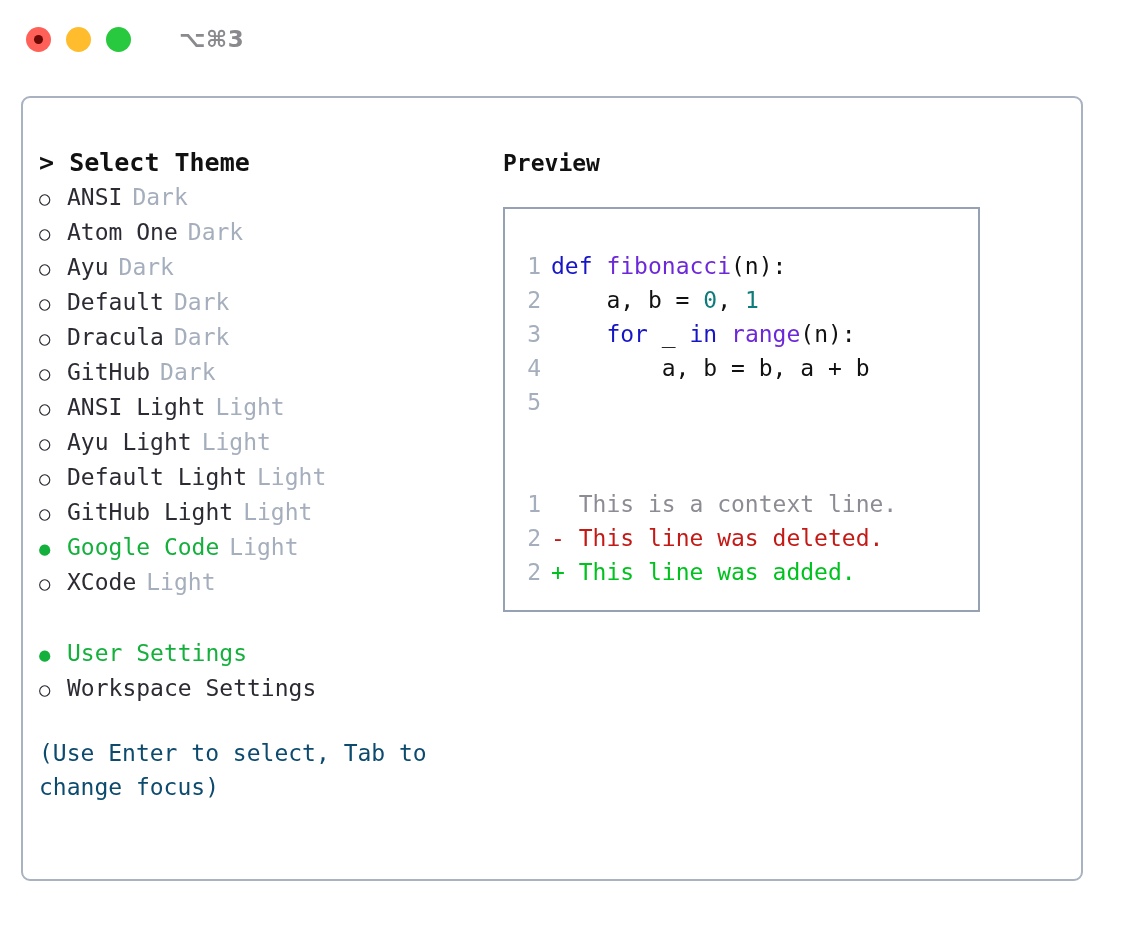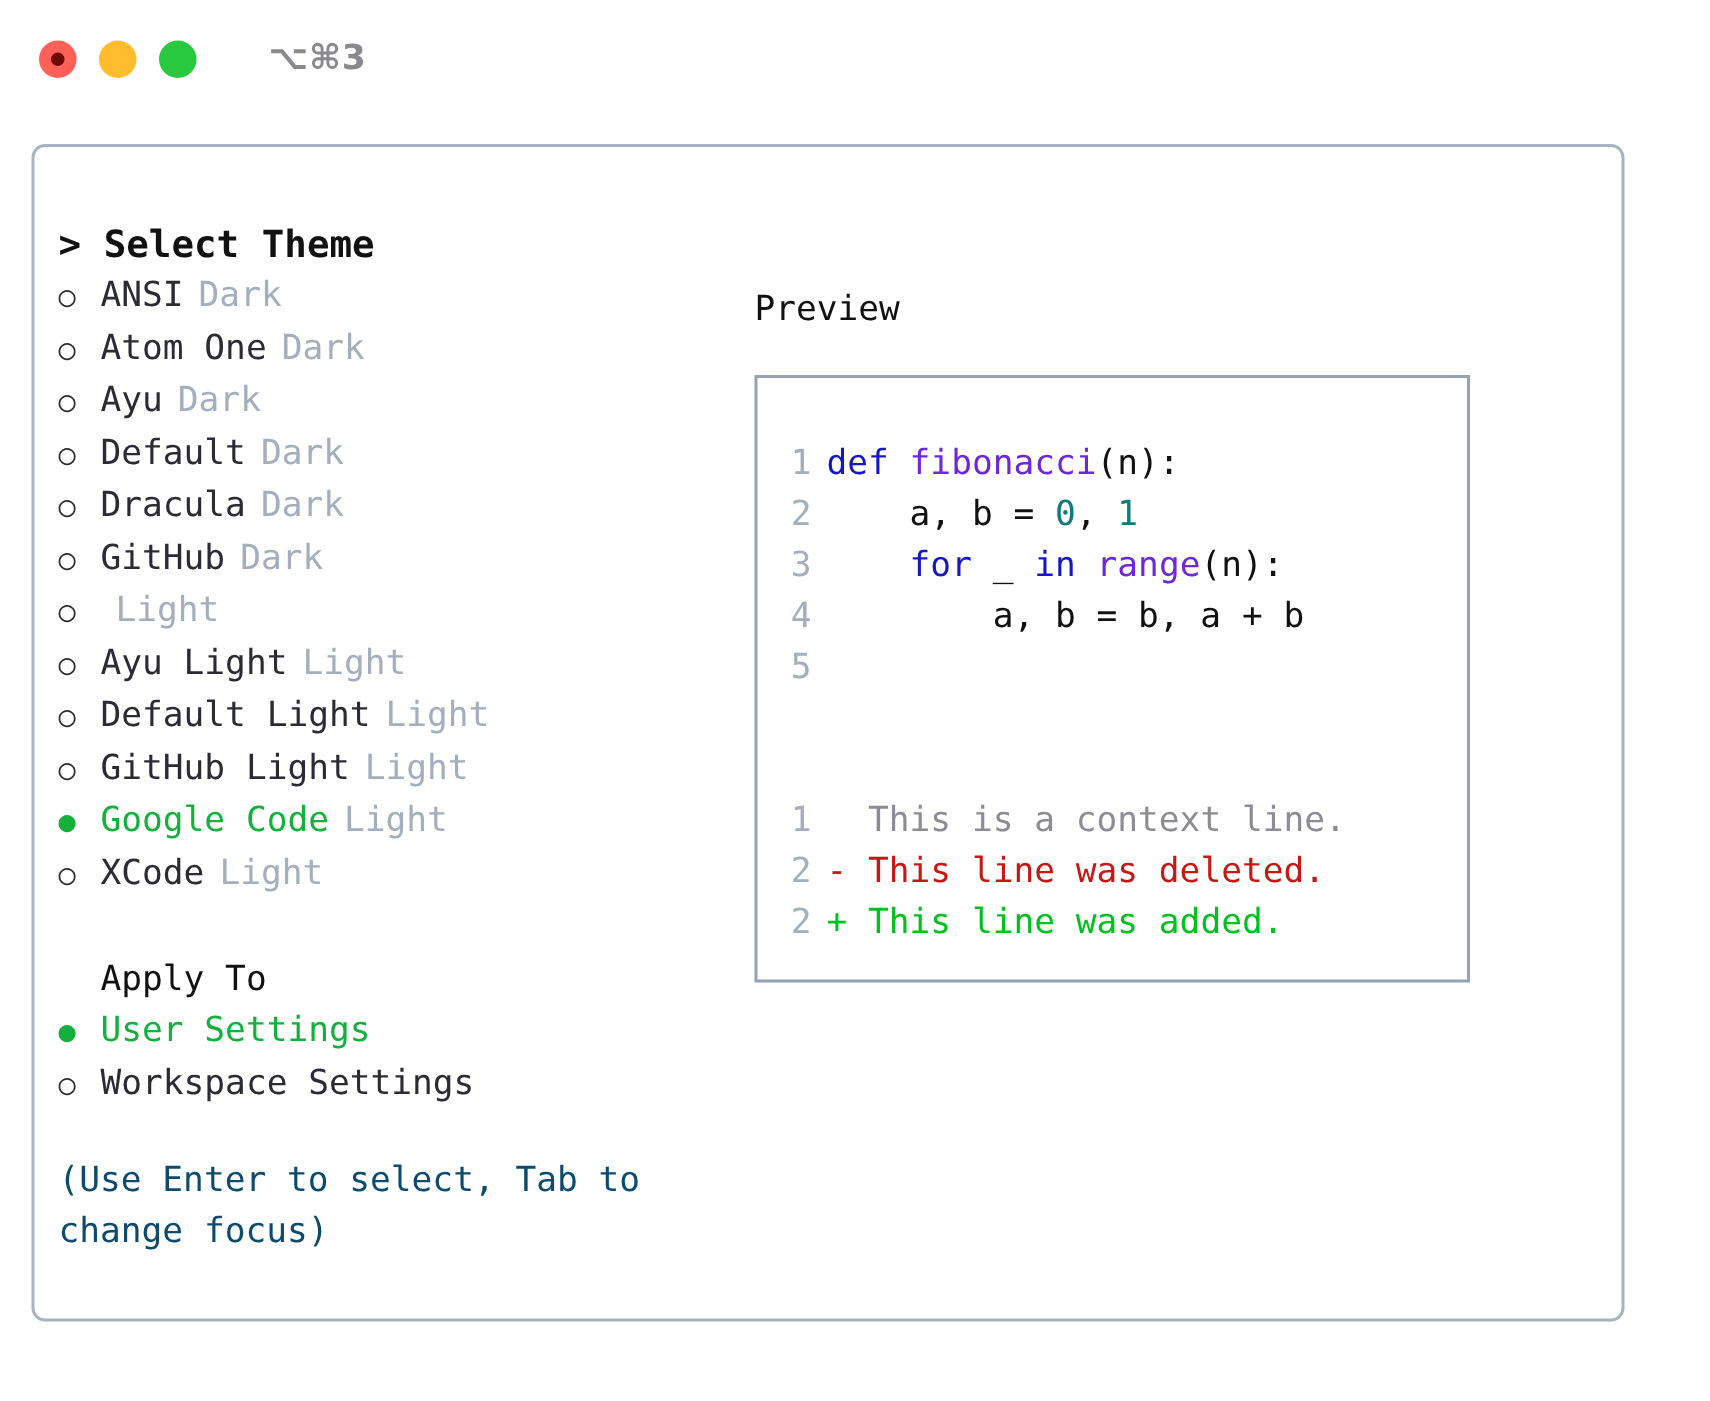--- a/index.html
+++ b/index.html
@@ -123,25 +123,24 @@
     line-height: 34px;
     color: #0c4a6e;
     white-space: pre-wrap;
     width: 410px;
     padding-left: 0;
   }
 
   
   .preview-head {
     font-size: 23px;
-    font-weight: 400;
+    font-weight: 700;
     color: #111111;
     line-height: 34px;
     white-space: pre;
-    margin-top: 43px;
   }
   .code-box {
     margin-top: 27px;
     width: 477px;
     height: 405px;
     border: 2px solid #96A2B4;
     background: #ffffff;
     padding: 40px 0 0 0;
   }
   .code-line {
@@ -190,31 +189,30 @@
 
         <div class="heading"><span class="caret">&gt;</span> <span>Select Theme</span></div>
 
         <ul class="opt-list" id="theme-list">
             <li class="opt"><span class="bullet">○</span><span class="label">ANSI</span><span class="suffix">Dark</span></li>
             <li class="opt"><span class="bullet">○</span><span class="label">Atom One</span><span class="suffix">Dark</span></li>
             <li class="opt"><span class="bullet">○</span><span class="label">Ayu</span><span class="suffix">Dark</span></li>
             <li class="opt"><span class="bullet">○</span><span class="label">Default</span><span class="suffix">Dark</span></li>
             <li class="opt"><span class="bullet">○</span><span class="label">Dracula</span><span class="suffix">Dark</span></li>
             <li class="opt"><span class="bullet">○</span><span class="label">GitHub</span><span class="suffix">Dark</span></li>
-            <li class="opt"><span class="bullet">○</span><span class="suffix">Light</span></li>
+            <li class="opt"><span class="bullet">○</span><span class="label">ANSI Light</span><span class="suffix">Light</span></li>
             <li class="opt"><span class="bullet">○</span><span class="label">Ayu Light</span><span class="suffix">Light</span></li>
             <li class="opt"><span class="bullet">○</span><span class="label">Default Light</span><span class="suffix">Light</span></li>
             <li class="opt"><span class="bullet">○</span><span class="label">GitHub Light</span><span class="suffix">Light</span></li>
             <li class="opt selected"><span class="bullet filled">●</span><span class="label">Google Code</span><span class="suffix">Light</span></li>
             <li class="opt"><span class="bullet">○</span><span class="label">XCode</span><span class="suffix">Light</span></li>
           </ul>
 
         <div class="spacer-md"></div>
 
-        <div class="subheading">Apply To</div>
 
         <ul class="opt-list" id="apply-list">
             <li class="opt selected"><span class="bullet filled">●</span><span class="label">User Settings</span></li>
             <li class="opt"><span class="bullet">○</span><span class="label">Workspace Settings</span></li>
           </ul>
 
         <div class="spacer-sm"></div>
 
         <div class="hint">(Use Enter to select, Tab to change focus)</div>
       </div>

